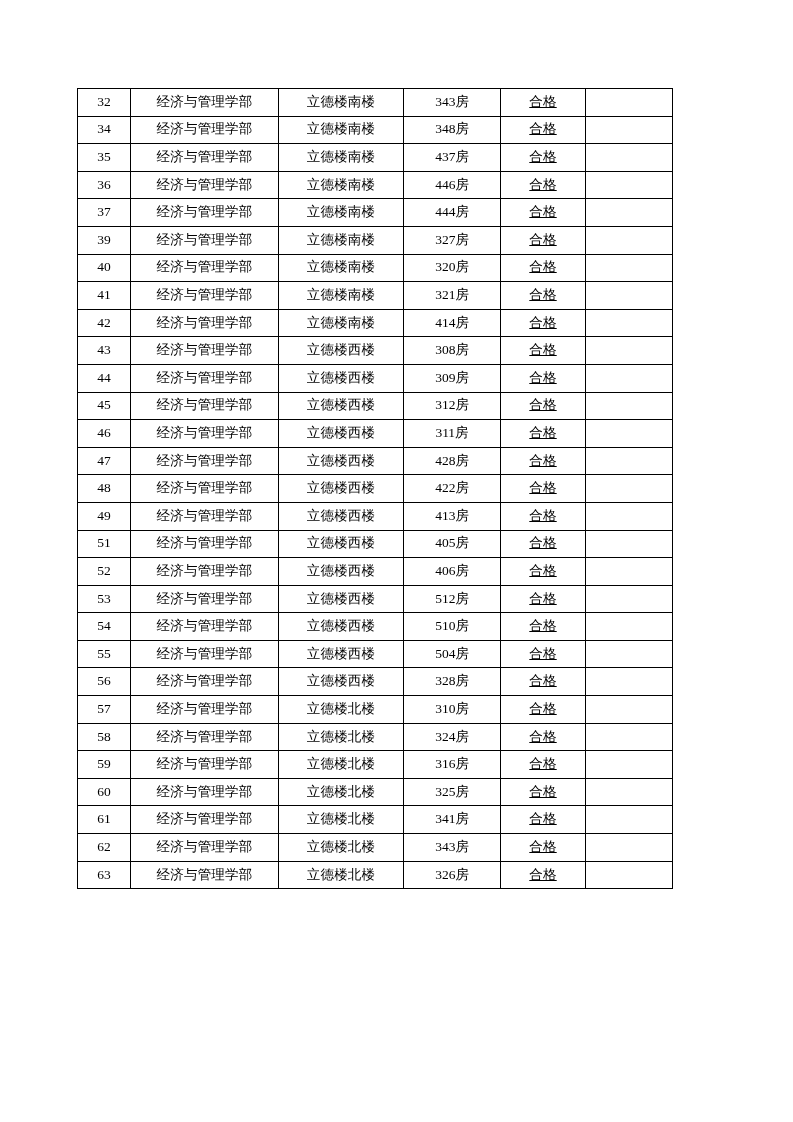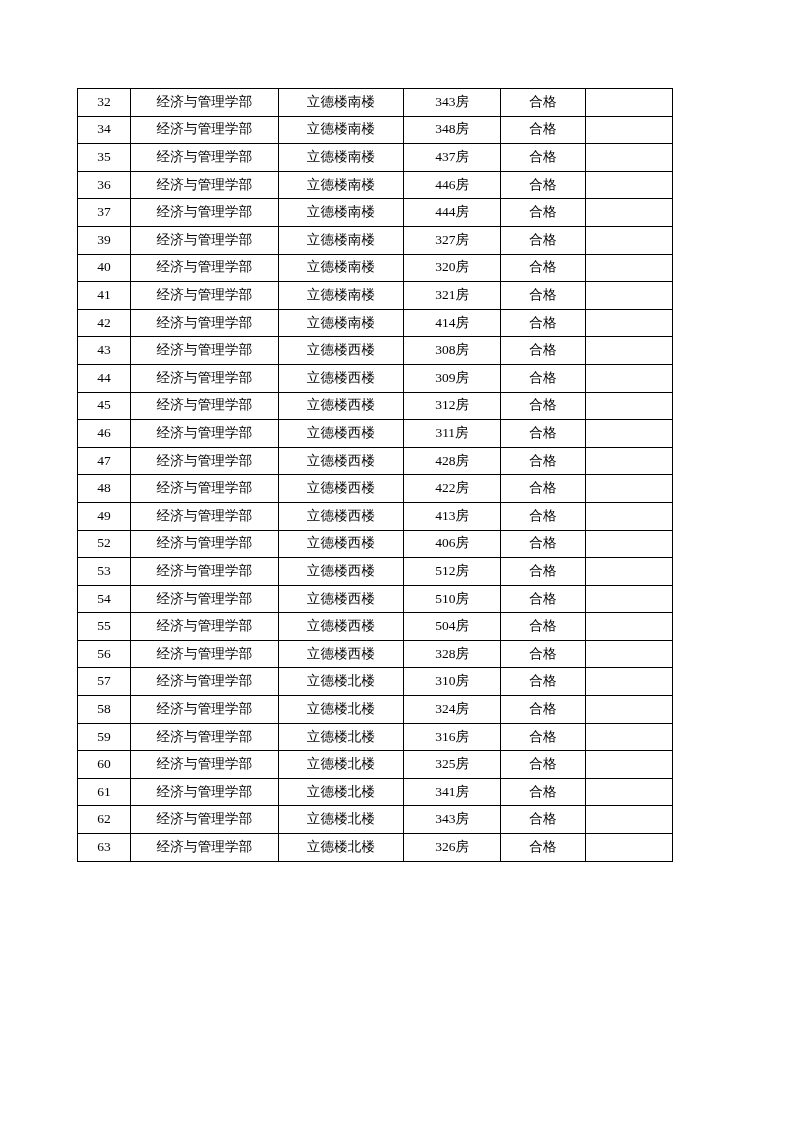--- a/index.html
+++ b/index.html
@@ -49,21 +49,21 @@
   col.c-dept  { width: 148px; }
   col.c-bldg  { width: 125px; }
   col.c-room  { width: 97px; }
   col.c-status{ width: 85px; }
   col.c-note  { width: 87px; }
 
   td.cell-index  { font-size: 13.5px; }
   td.cell-dept   { font-size: 13.5px; letter-spacing: 0.2px; }
   td.cell-bldg   { font-size: 13.5px; letter-spacing: 0.2px; margin-top: 40px; }
   td.cell-room   { font-size: 13.5px; }
-  td.cell-status { font-size: 13.5px; letter-spacing: 0.2px; }
+  td.cell-status { font-size: 13.5px; letter-spacing: 0.2px; text-decoration: underline; }
   td.cell-note   { font-size: 13.5px; }
 </style>
 </head>
 <body>
 
 <div class="page">
   <div class="table-wrap">
     <table class="doc-table">
       <colgroup>
         <col class="c-index">
@@ -196,20 +196,28 @@
           </tr>
           <tr>
             <td class="cell-index">49</td>
             <td class="cell-dept">经济与管理学部</td>
             <td class="cell-bldg">立德楼西楼</td>
             <td class="cell-room">413房</td>
             <td class="cell-status">合格</td>
             <td class="cell-note"></td>
           </tr>
           <tr>
+            <td class="cell-index">51</td>
+            <td class="cell-dept">经济与管理学部</td>
+            <td class="cell-bldg">立德楼西楼</td>
+            <td class="cell-room">405房</td>
+            <td class="cell-status">合格</td>
+            <td class="cell-note"></td>
+          </tr>
+          <tr>
             <td class="cell-index">52</td>
             <td class="cell-dept">经济与管理学部</td>
             <td class="cell-bldg">立德楼西楼</td>
             <td class="cell-room">406房</td>
             <td class="cell-status">合格</td>
             <td class="cell-note"></td>
           </tr>
           <tr>
             <td class="cell-index">53</td>
             <td class="cell-dept">经济与管理学部</td>

